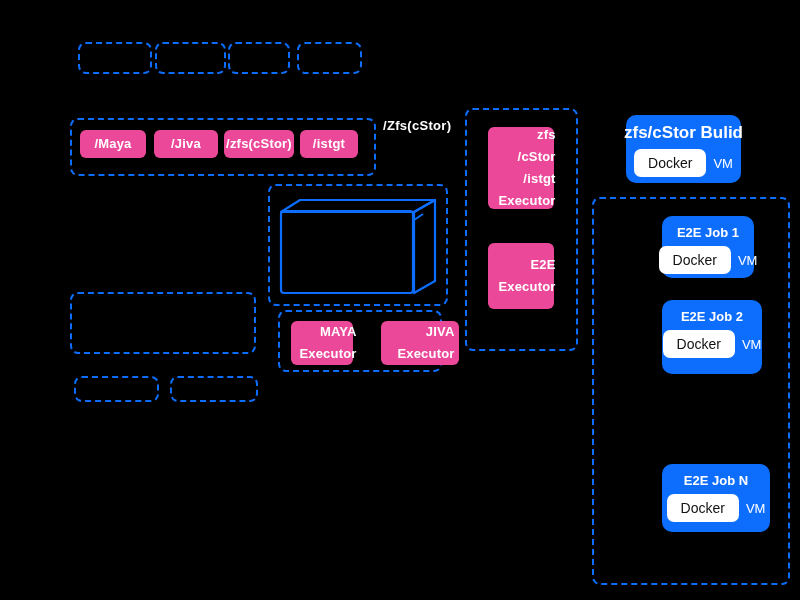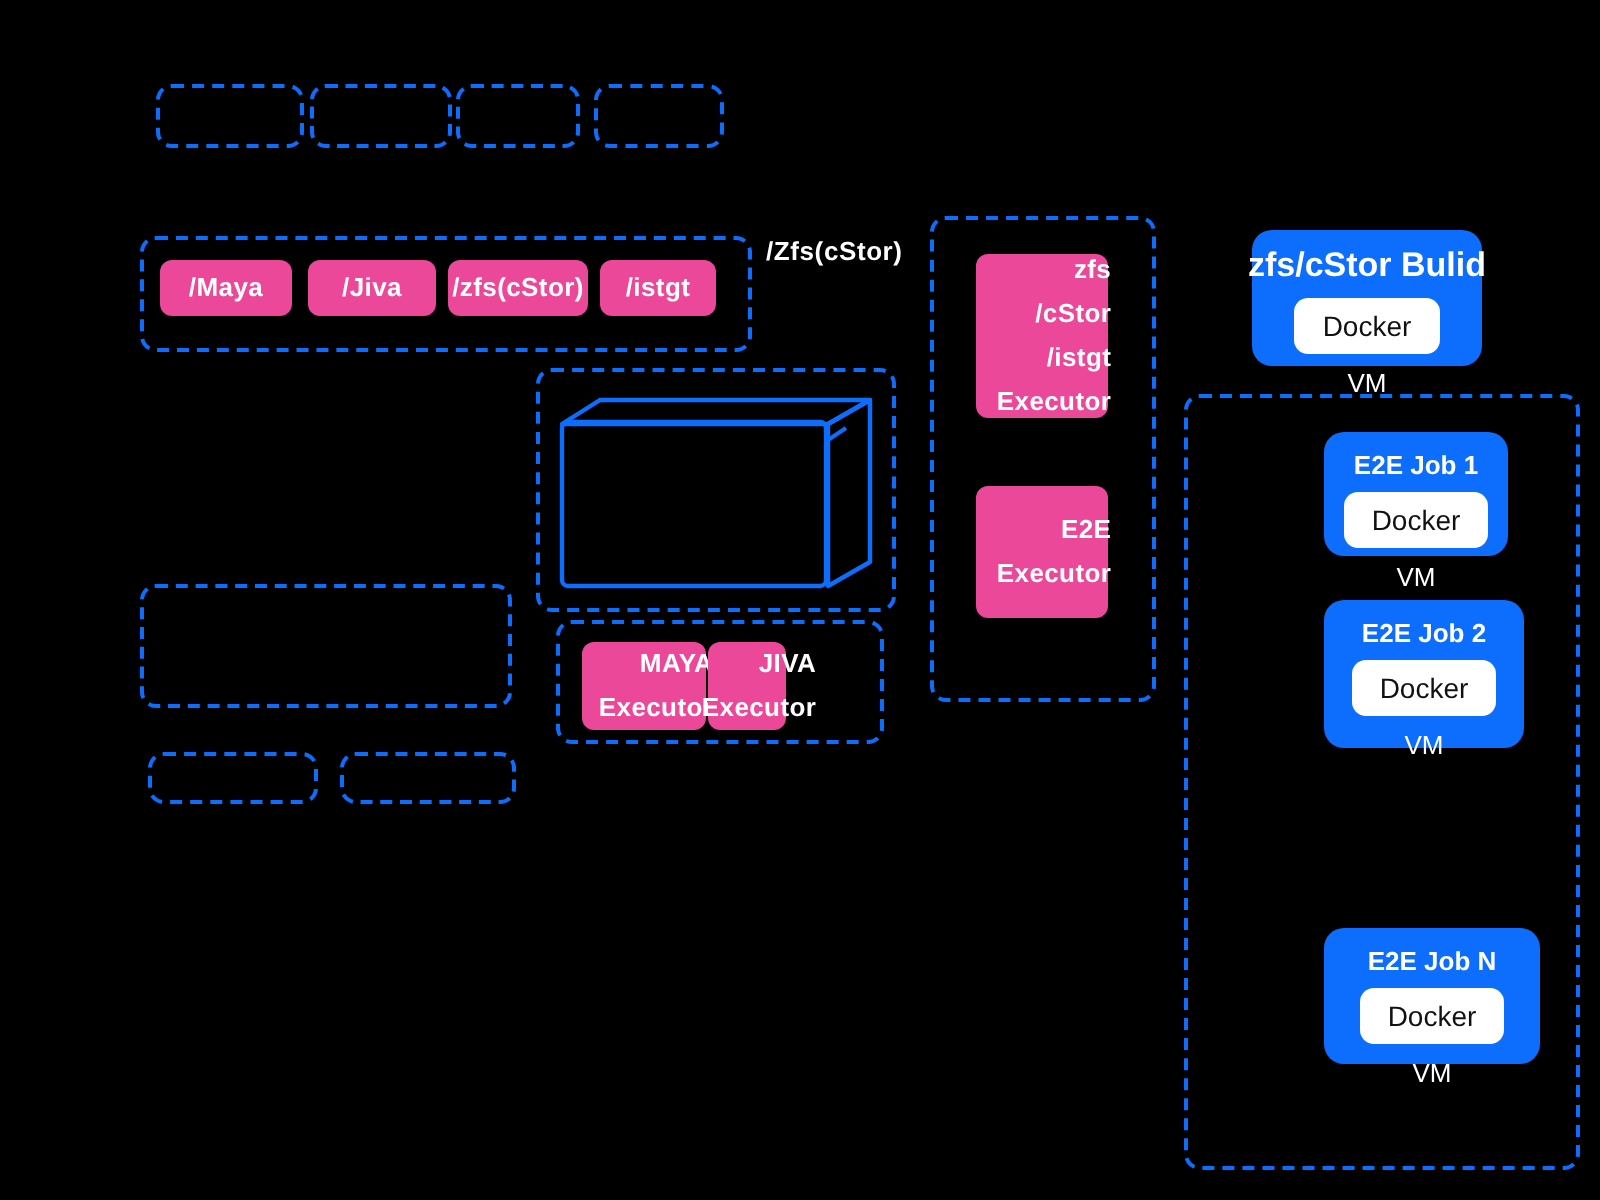--- a/index.html
+++ b/index.html
@@ -76,21 +76,20 @@
     font-size: 17px;
     margin-top: 8px;
   }
   .vm-inner {
     display: flex;
     align-items: center;
     margin-top: 6px;
     width: 100%;
     justify-content: center;
     gap: 7px;
-    flex-direction: column;
   }
   .docker-box {
     background: #ffffff;
     color: #111111;
     border-radius: 7px;
     font-size: 14px;
     padding: 6px 14px;
     white-space: nowrap;
   }
   .vm-tag {
@@ -153,21 +152,21 @@
       <path d="M136 14 L157 2 L157 83 L136 95 Z" stroke="#0d6efd" stroke-width="2.2" fill="none" stroke-linejoin="round"></path>
 
       <path d="M136 22 L145 16" stroke="#0d6efd" stroke-width="2" fill="none"></path>
     </svg>
   </div>
 
   <div class="dashed-box" style="left:278px; top:310px; width:164px; height:62px;"></div>
 
   <div class="chip multiline" style="left:291px; top:321px; width:62px; height:44px;">MAYA
 Executor</div>
-  <div class="chip multiline" style="left:354px; top:321px; width:39px; height:44px;">JIVA
+  <div class="chip multiline" style="left:381px; top:321px; width:78px; height:44px;">JIVA
 Executor</div>
 
   <div class="dashed-box" style="left:465px; top:108px; width:113px; height:243px;"></div>
 
   <div class="chip multiline" style="left:488px; top:127px; width:66px; height:82px;">zfs /cStor
 /istgt
 Executor</div>
   <div class="chip multiline" style="left:488px; top:243px; width:66px; height:66px;">E2E
 Executor</div>
 

